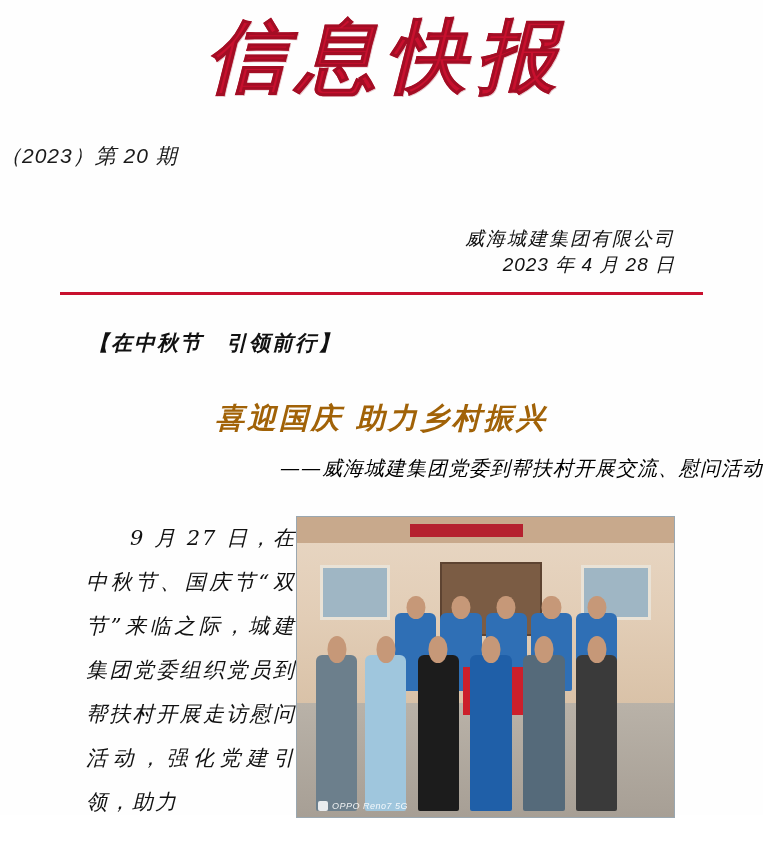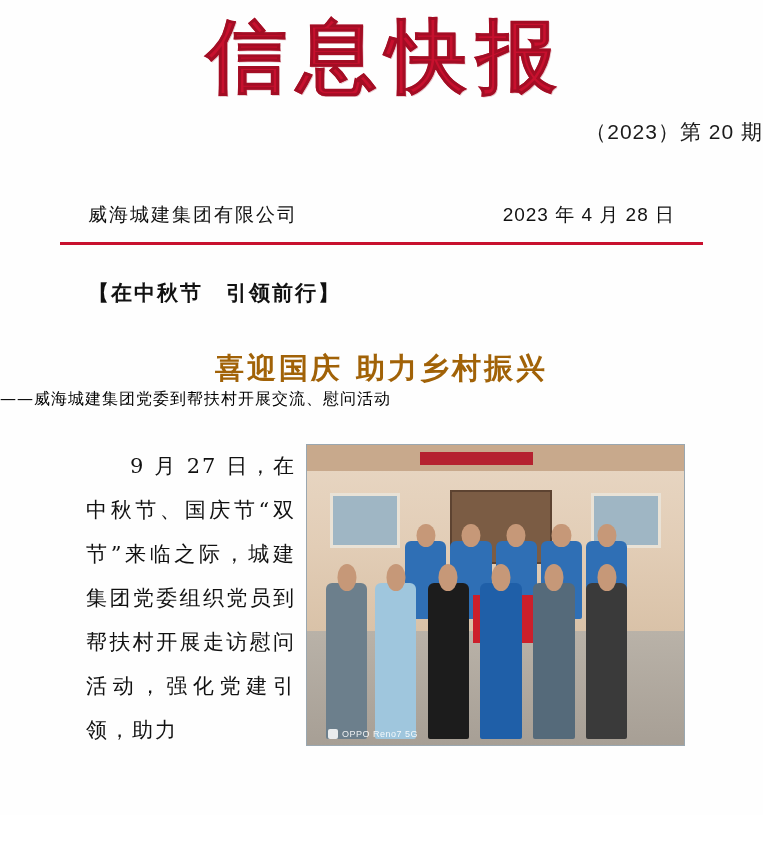--- a/index.html
+++ b/index.html
@@ -14,59 +14,61 @@
     color: #111;
     overflow: hidden;
     position: relative;
   }
   .page {
     width: 763px;
     height: 815px;
     position: relative;
     box-sizing: border-box;
     background: #fefefe;
+    font-style: italic;
   }
 
   
   .masthead {
     text-align: center;
     padding-top: 14px;
   }
   .masthead-title {
     font-family: "DejaVu Serif", serif;
     font-size: 80px;
     line-height: 1.05;
     font-weight: 700;
     color: #c8102e;
     letter-spacing: 10px;
     text-indent: 10px;
     -webkit-text-stroke: 0.5px #a30d24;
     text-shadow: 1px 1px 0 rgba(150,10,30,0.25);
   }
 
   .issue-line {
-    text-align: right;
-    margin-top: 20px;
+    text-align: left;
+    margin-top: 44px;
     font-size: 21px;
     font-family: "Liberation Sans", sans-serif;
     letter-spacing: 1px;
     color: #1a1a1a;
   }
 
   
   .orgrow {
     margin-top: 56px;
     padding: 0 88px 0 88px;
     display: flex;
     justify-content: space-between;
     align-items: flex-end;
     font-size: 19px;
     font-family: "Liberation Sans", sans-serif;
     color: #111;
     letter-spacing: 1px;
+    flex-direction: column;
   }
   .orgname { letter-spacing: 2px; }
   .orgdate { letter-spacing: 1px; }
 
   .rule {
     margin: 14px 60px 0 60px;
     height: 3px;
     background: #c8102e;
   }
 
@@ -84,34 +86,34 @@
   .headline {
     text-align: center;
     margin-top: 42px;
     font-size: 29px;
     font-weight: 700;
     letter-spacing: 3px;
     font-family: "DejaVu Serif", serif;
     color: #a16207;
   }
   .subhead {
-    text-align: left;
-    font-size: 16px;
+    text-align: right;
+    margin-top: 16px;
+    font-size: 20px;
     letter-spacing: 1px;
     font-family: "DejaVu Serif", serif;
     color: #000;
   }
 
   
   .body-area {
     margin-top: 34px;
     padding: 0 60px 0 86px;
     display: flex;
     align-items: flex-start;
-    gap: 10px;
   }
   .body-col {
     width: 210px;
     flex: 0 0 210px;
     font-family: "DejaVu Serif", serif;
     font-size: 21px;
     line-height: 44px;
     letter-spacing: 2px;
     text-align: justify;
     color: #111;

